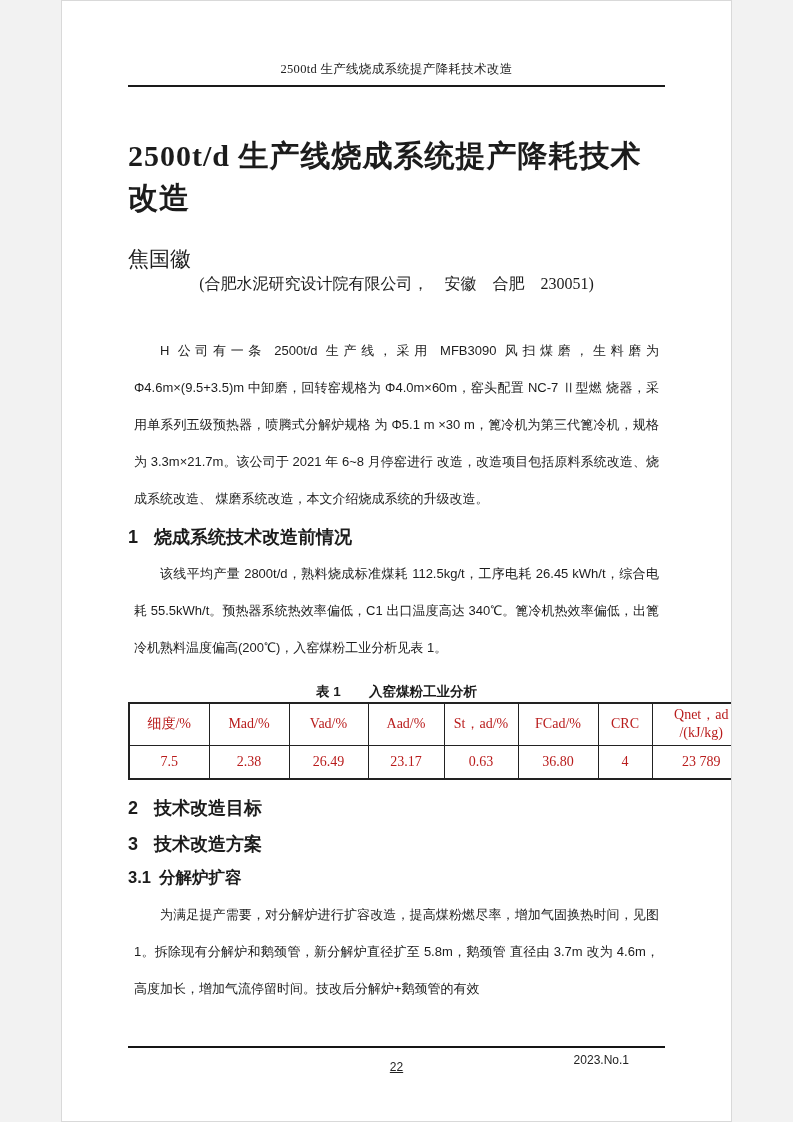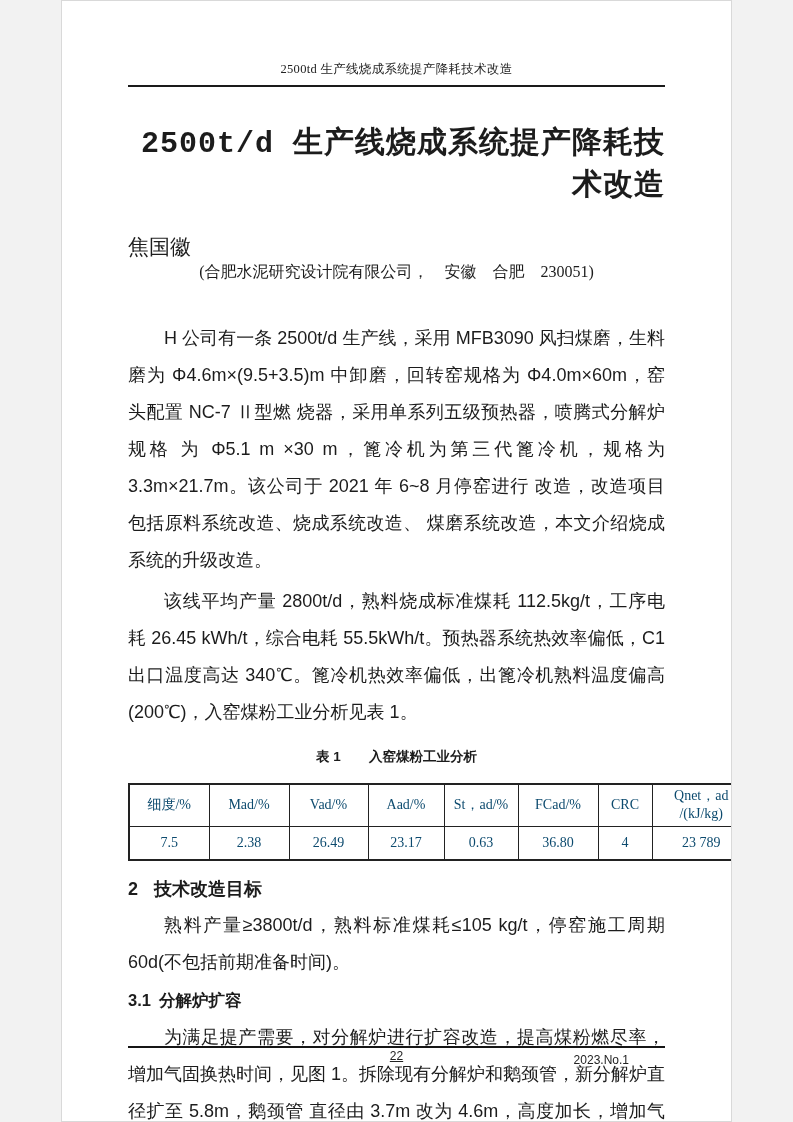--- a/index.html
+++ b/index.html
@@ -26,46 +26,46 @@
     letter-spacing: 0.3px;
   }
   .header-rule {
     margin-top: 8px;
     border: 0;
     border-top: 2px solid #1a1a1a;
     height: 0;
   }
 
   .title {
-    margin: 36px 0 0 0;
-    text-align: right;
+    margin: 48px 0 0 0;
+    text-align: left;
     font-size: 30px;
     line-height: 42px;
     font-weight: 700;
-    font-family: Liberation Mono, monospace;
+    font-family: Liberation Serif, serif;
     letter-spacing: 1px;
   }
   .author {
     margin-top: 30px;
     text-align: left;
     font-size: 21px;
     line-height: 20px;
     font-family: "Liberation Serif", serif;
   }
   .affiliation {
     margin-top: 4px;
     text-align: center;
     font-size: 16px;
     line-height: 22px;
     font-family: "Liberation Serif", serif;
   }
 
   .para {
-    margin: 0;
-    font-size: 18px;
+    margin: 6px;
+    font-size: 13px;
     line-height: 37px;
     text-align: justify;
     text-indent: 2em;
     font-family: "Liberation Sans", sans-serif;
   }
   .intro { margin-top: 37px; }
   .p-after-head { margin-top: 4px; }
 
   .sec-heading {
     margin: 14px 0 0 0;
@@ -90,27 +90,27 @@
     margin-top: 16px;
     text-align: center;
     font-size: 13.5px;
     line-height: 20px;
     font-weight: 700;
     font-family: "Liberation Sans", sans-serif;
   }
   .cap-label { display: inline-block; margin-right: 28px; }
 
   table.data-table {
-    margin: 16px auto 0 auto;
+    margin: 0 auto 0 auto;
     border-collapse: collapse;
     table-layout: fixed;
     width: 622px;
     font-family: "Liberation Serif", serif;
     font-size: 14px;
-    color: #0c4a6e;
+    color: #b91c1c;
     border: 2px solid #222;
   }
   table.data-table th, table.data-table td {
     border: 1px solid #222;
     text-align: center;
     vertical-align: middle;
     font-weight: 400;
     padding: 0 2px;
     line-height: 18px;
   }
@@ -125,21 +125,21 @@
     border-top: 2px solid #151515;
     height: 26px;
     font-size: 12px;
     font-family: "Liberation Sans", sans-serif;
     color: #222;
   }
   .page-num {
     position: absolute;
     left: 50%;
     transform: translateX(-50%);
-    top: 1px;
+    top: 12px;
     text-decoration: underline;
   }
   .issue {
     position: absolute;
     right: 36px;
     top: 5px;
   }
 </style>
 </head>
 <body>
@@ -153,20 +153,23 @@
     </header>
 
     <h1 class="title">2500t/d 生产线烧成系统提产降耗技术改造</h1>
 
     <div class="author">焦国徽</div>
 
     <div class="affiliation">(合肥水泥研究设计院有限公司，　安徽　合肥　230051)</div>
 
     <p class="para intro">H 公司有一条 2500t/d 生产线，采用 MFB3090 风扫煤磨，生料磨为 Φ4.6m×(9.5+3.5)m 中卸磨，回转窑规格为 Φ4.0m×60m，窑头配置 NC-7 Ⅱ型燃 烧器，采用单系列五级预热器，喷腾式分解炉规格 为 Φ5.1 m ×30 m，篦冷机为第三代篦冷机，规格为 3.3m×21.7m。该公司于 2021 年 6~8 月停窑进行 改造，改造项目包括原料系统改造、烧成系统改造、 煤磨系统改造，本文介绍烧成系统的升级改造。</p>
 
+    <h2 class="sec-heading first">
+      <span class="sec-num">1</span><span>烧成系统技术改造前情况</span>
+    </h2>
 
     <p class="para p-after-head">该线平均产量 2800t/d，熟料烧成标准煤耗 112.5kg/t，工序电耗 26.45 kWh/t，综合电耗 55.5kWh/t。预热器系统热效率偏低，C1 出口温度高达 340℃。篦冷机热效率偏低，出篦冷机熟料温度偏高(200℃)，入窑煤粉工业分析见表 1。</p>
 
     <div class="table-caption">
       <span class="cap-label">表 1</span><span>入窑煤粉工业分析</span>
     </div>
 
     <table class="data-table">
       <colgroup>
         <col style="width:80px">
@@ -201,22 +204,24 @@
           <td>4</td>
           <td>23 789</td>
         </tr>
       </tbody>
     </table>
 
     <h2 class="sec-heading">
       <span class="sec-num">2</span><span>技术改造目标</span>
     </h2>
 
-    <p class="para p-after-head">熟料产量≥3800t/d，熟料标准煤耗≤105  kg/t，停窑施工周期 60d(不包括前期准备时间)。</p>
-
+
+    <h2 class="sec-heading third">
+      <span class="sec-num">3</span><span>技术改造方案</span>
+    </h2>
 
     <h3 class="sub-heading">
       <span class="sec-num">3.1</span><span>分解炉扩容</span>
     </h3>
 
     <p class="para" style="margin-top:6px;">为满足提产需要，对分解炉进行扩容改造，提高煤粉燃尽率，增加气固换热时间，见图 1。拆除现有分解炉和鹅颈管，新分解炉直径扩至 5.8m，鹅颈管 直径由 3.7m 改为 4.6m，高度加长，增加气流停留时间。技改后分解炉+鹅颈管的有效</p>
 
   </div>
 
   <footer class="footer">

